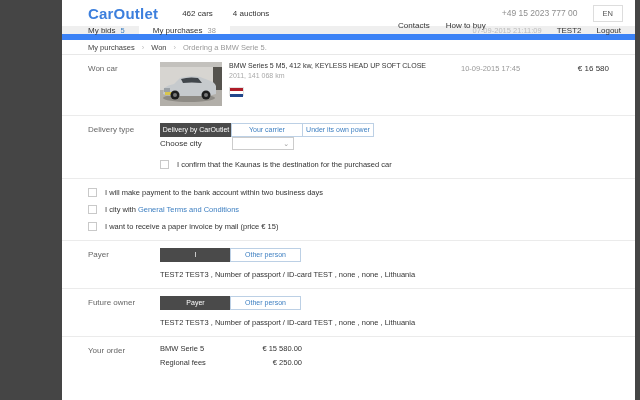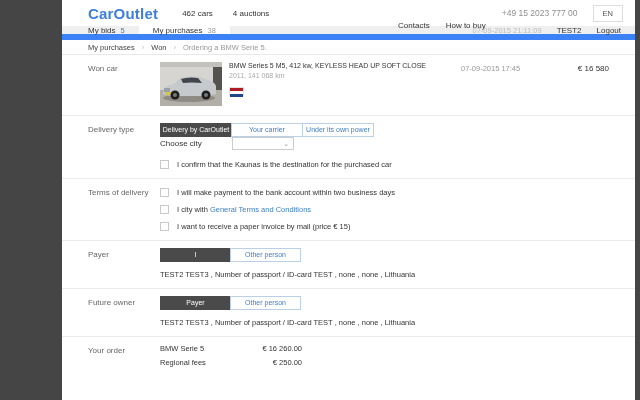--- a/index.html
+++ b/index.html
@@ -143,21 +143,21 @@
         </svg>
         <div class="car-info">
           <div class="car-title">BMW Series 5 M5, 412 kw, KEYLESS HEAD UP SOFT CLOSE</div>
           <div class="car-sub">2011, 141 068 km</div>
           <div class="flag">
             <div class="st" style="background:#ae1c28"></div>
             <div class="st" style="background:#ffffff"></div>
             <div class="st" style="background:#21468b"></div>
           </div>
         </div>
-        <div class="car-date">07-09-2015 17:45</div>
+        <div class="car-date">10-09-2015 17:45</div>
         <div class="car-price">€ 16 580</div>
       </div>
     </div>
   </div>
 
   <div class="section">
     <div class="sec-label">Delivery type</div>
     <div class="sec-content">
       <div class="seg">
         <div class="seg-btn on">Delivery by CarOutlet</div>
@@ -172,21 +172,20 @@
         </div>
       </div>
       <div class="cbrow" style="margin-top:10px;">
         <div class="cb"></div>
         <div class="cbl">I confirm that the Kaunas is the destination for the purchased car</div>
       </div>
     </div>
   </div>
 
   <div class="section">
-    <div class="sec-label">Terms of delivery</div>
     <div class="sec-content">
       <div class="cbrow first">
         <div class="cb"></div>
         <div class="cbl">I will make payment to the bank account within two business days</div>
       </div>
       <div class="cbrow">
         <div class="cb"></div>
         <div class="cbl">
           <span>I city with </span><span class="link">General Terms and Conditions</span>
         </div>
@@ -218,21 +217,21 @@
       </div>
       <div class="details">TEST2 TEST3 , Number of passport / ID-card TEST , none , none , Lithuania</div>
     </div>
   </div>
 
   <div class="section last">
     <div class="sec-label">Your order</div>
     <div class="sec-content">
       <div class="order-row">
         <div class="order-name">BMW Serie 5</div>
-        <div class="order-price">€ 16 260.00</div>
+        <div class="order-price">€ 15 580.00</div>
       </div>
       <div class="order-row">
         <div class="order-name">Regional fees</div>
         <div class="order-price">€ 250.00</div>
       </div>
 
     </div>
   </div>
 
 </div>

